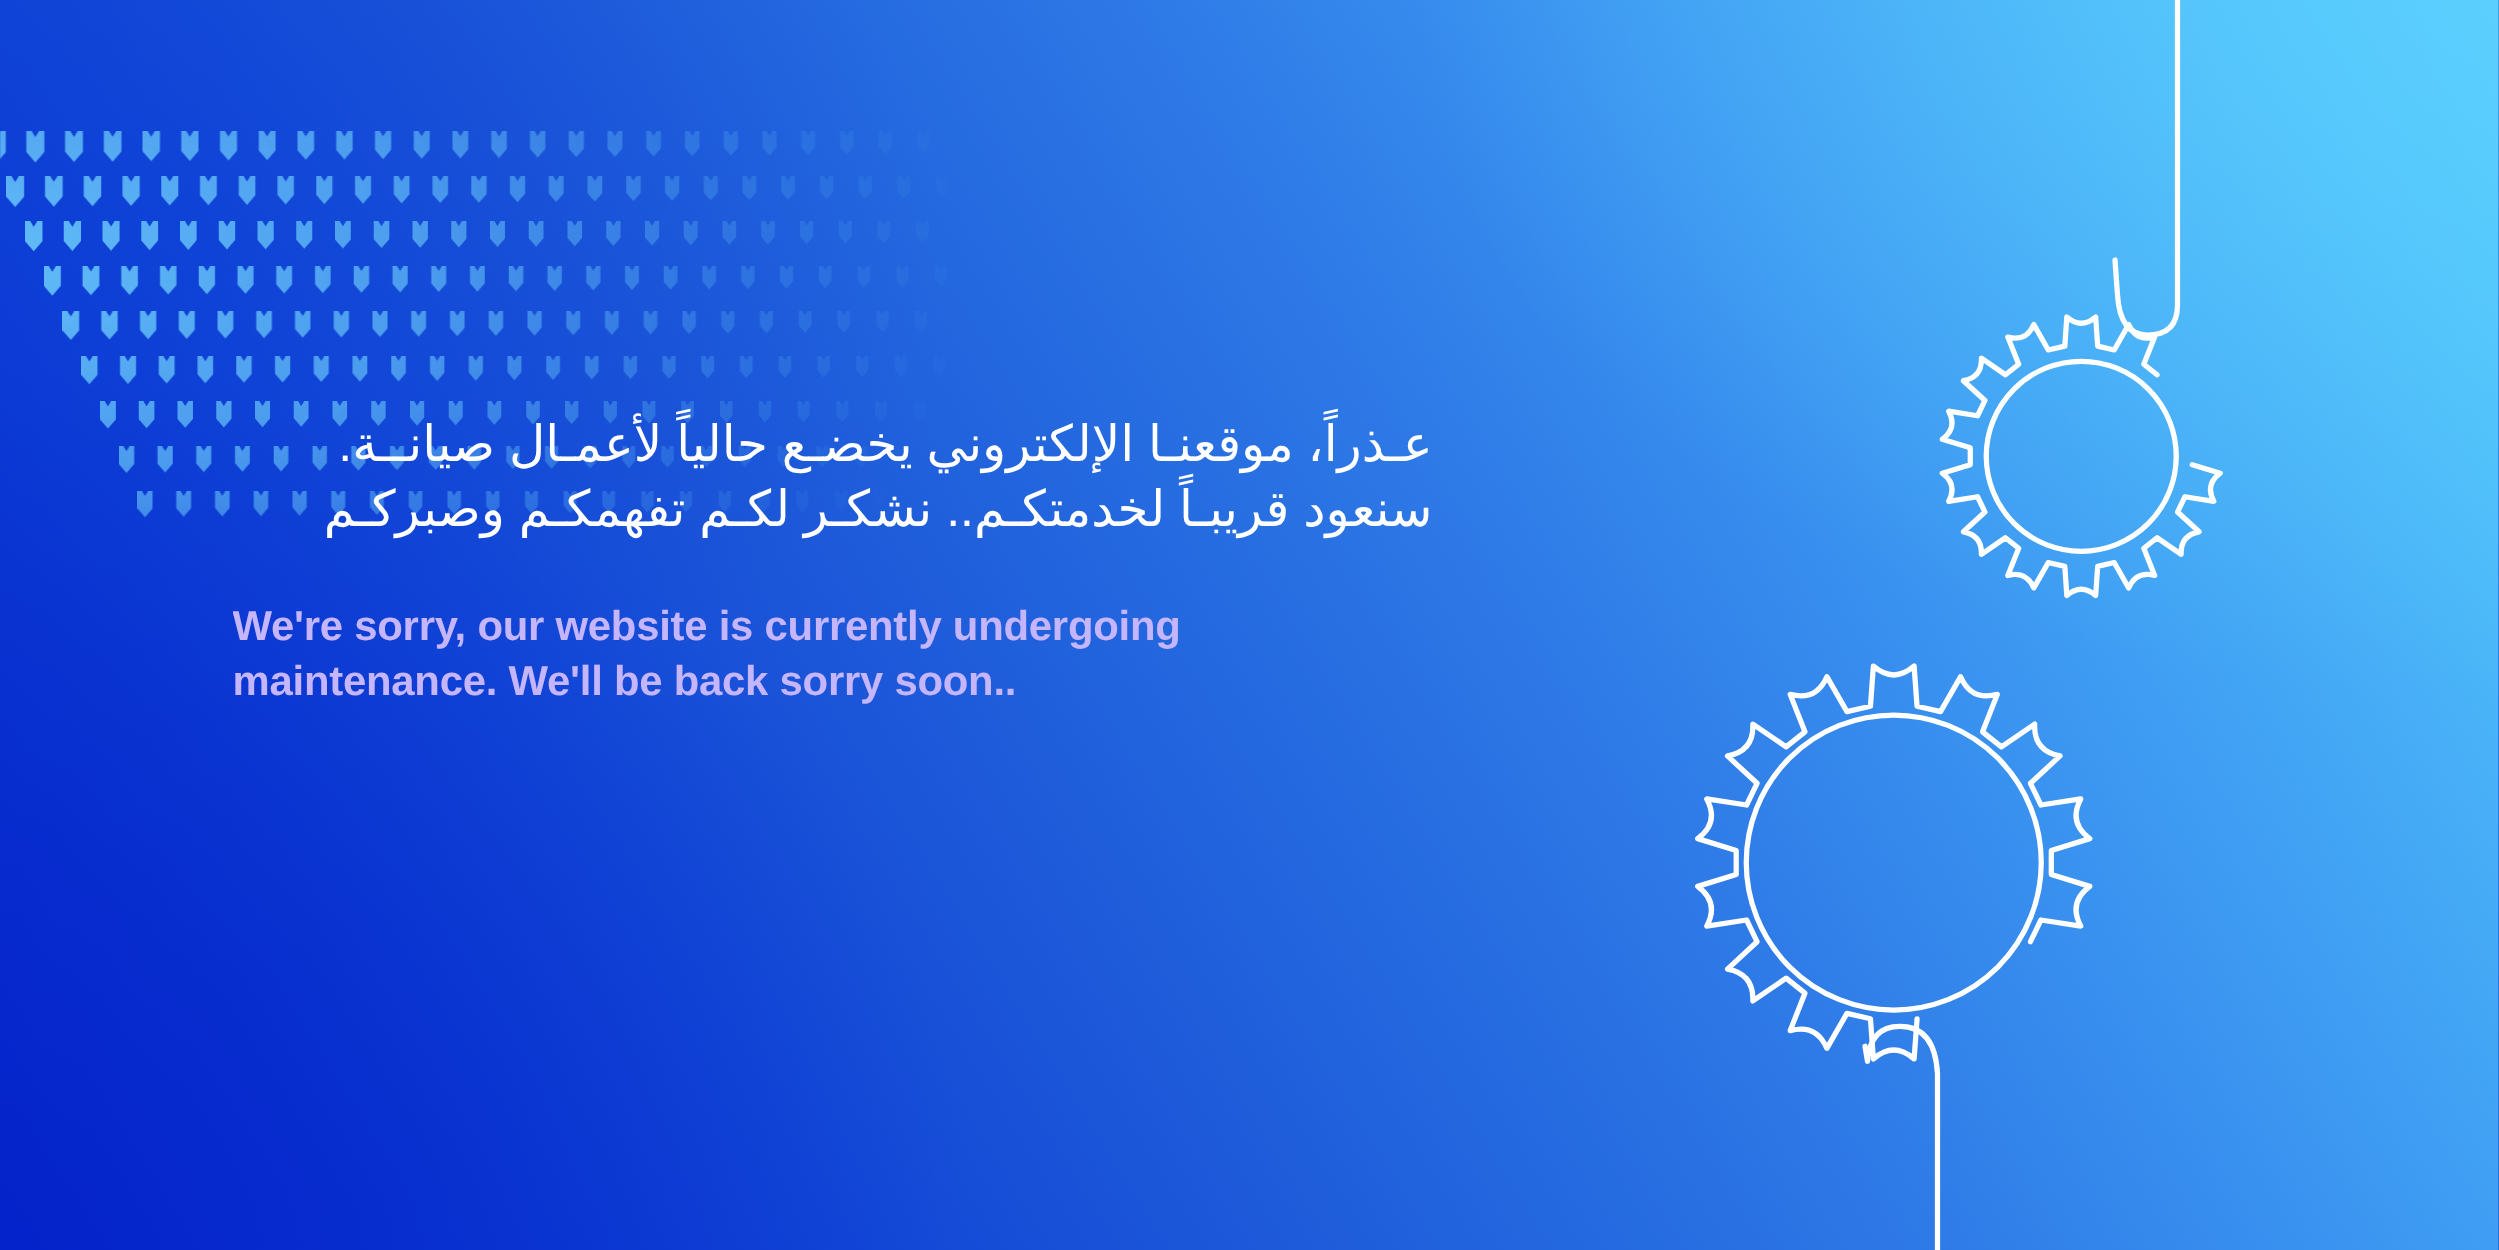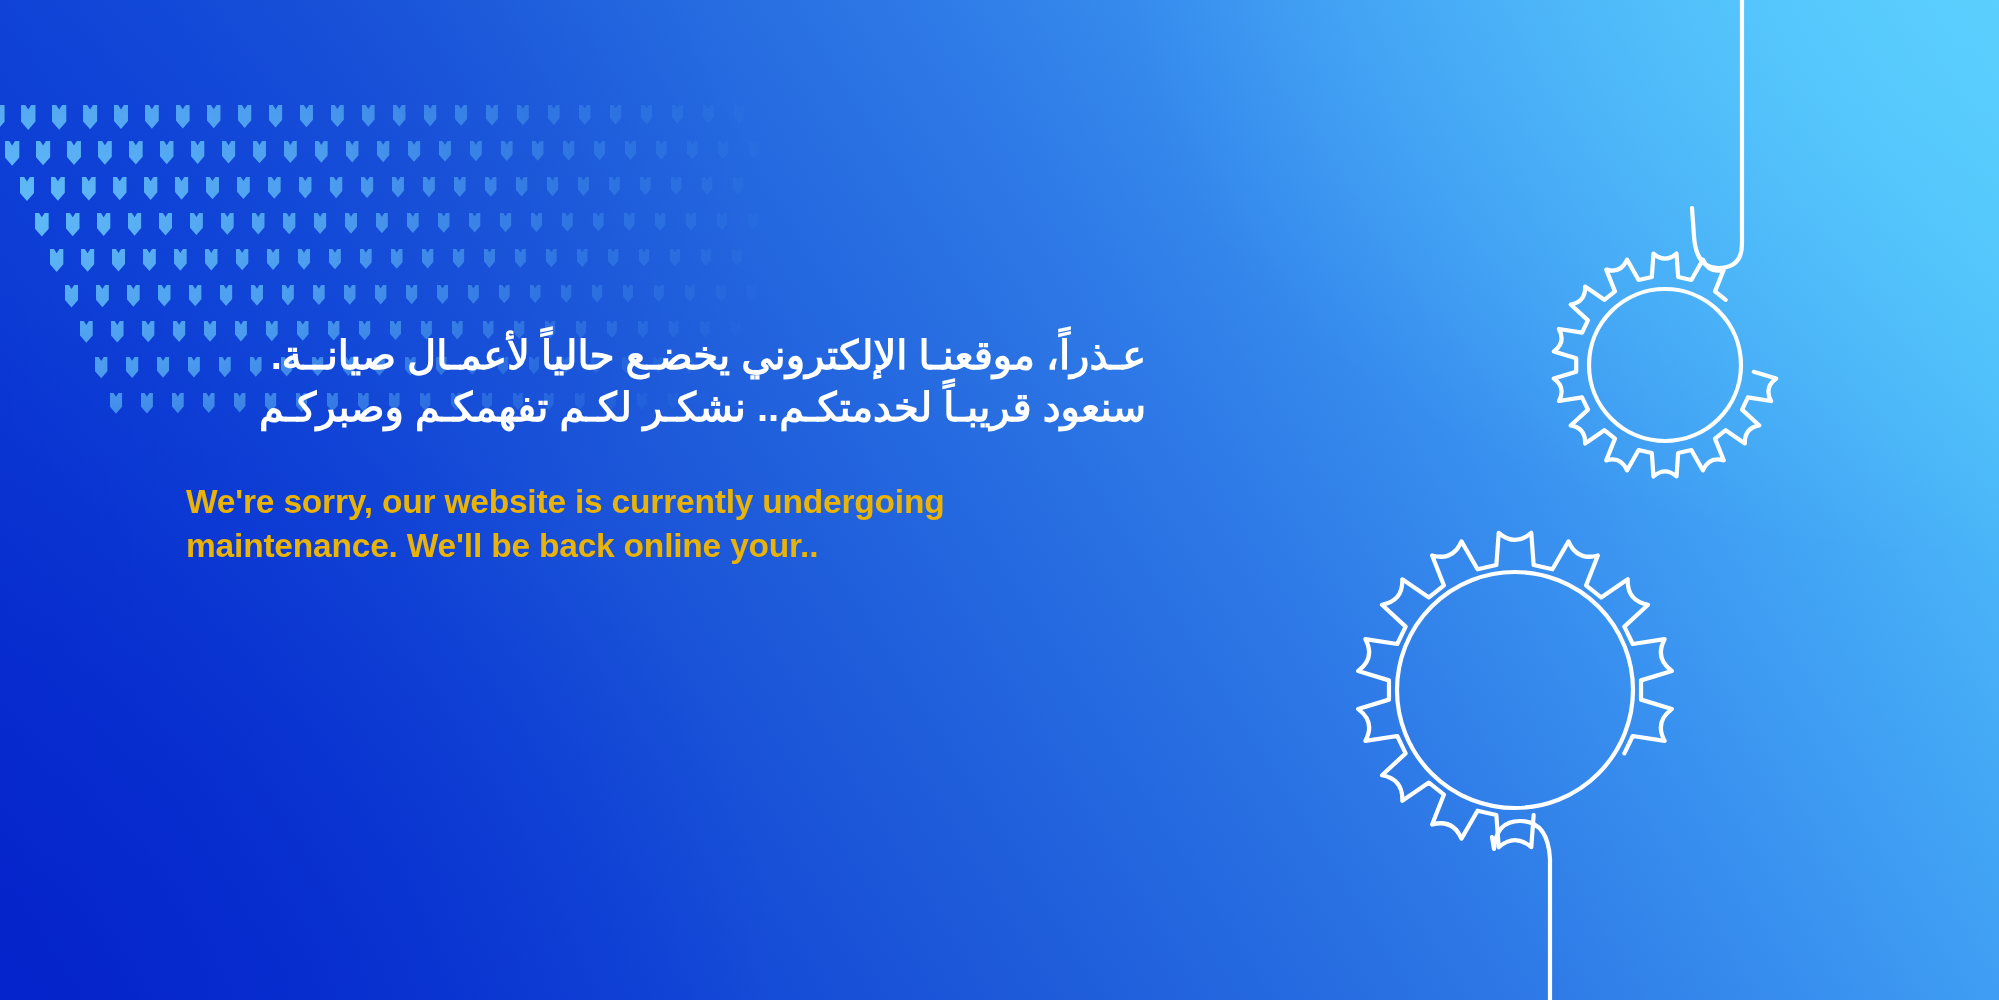--- a/index.html
+++ b/index.html
@@ -58,29 +58,29 @@
     top: 330px;
     width: 960px;
   }
   .ar-line {
     direction: rtl;
     text-align: right;
     color: #ffffff;
     font-size: 40px;
     line-height: 1.30;
     letter-spacing: 0px;
-    font-weight: 700;
+    font-weight: 400;
     width: 944px;
     white-space: nowrap;
     text-rendering: geometricPrecision;
   }
   #arabic-block { margin-bottom: 0px; }
   #english-block { margin-top: 46px; }
   .en-line {
-    color: #eab308;
+    color: #c4b5fd;
     font-size: 33.5px;
     line-height: 1.30;
     font-weight: 700;
     letter-spacing: -0.2px;
     white-space: nowrap;
   }
 </style>
 </head>
 <body>
 
@@ -356,18 +356,18 @@
 
   <div id="text-block">
 
     <div id="arabic-block" dir="rtl" lang="ar">
       <div class="ar-line">عـذراً، موقعنـا الإلكتروني يخضـع حالياً لأعمـال صيانــة.</div>
       <div class="ar-line">سنعود قريبـاً لخدمتكـم.. نشكـر لكـم تفهمكـم وصبركـم</div>
     </div>
 
     <div id="english-block" lang="en">
       <div class="en-line">We're sorry, our website is currently undergoing</div>
-      <div class="en-line">maintenance. We'll be back online your..</div>
+      <div class="en-line">maintenance. We'll be back sorry soon..</div>
     </div>
 
   </div>
 
 </div>
 
 </body></html>

